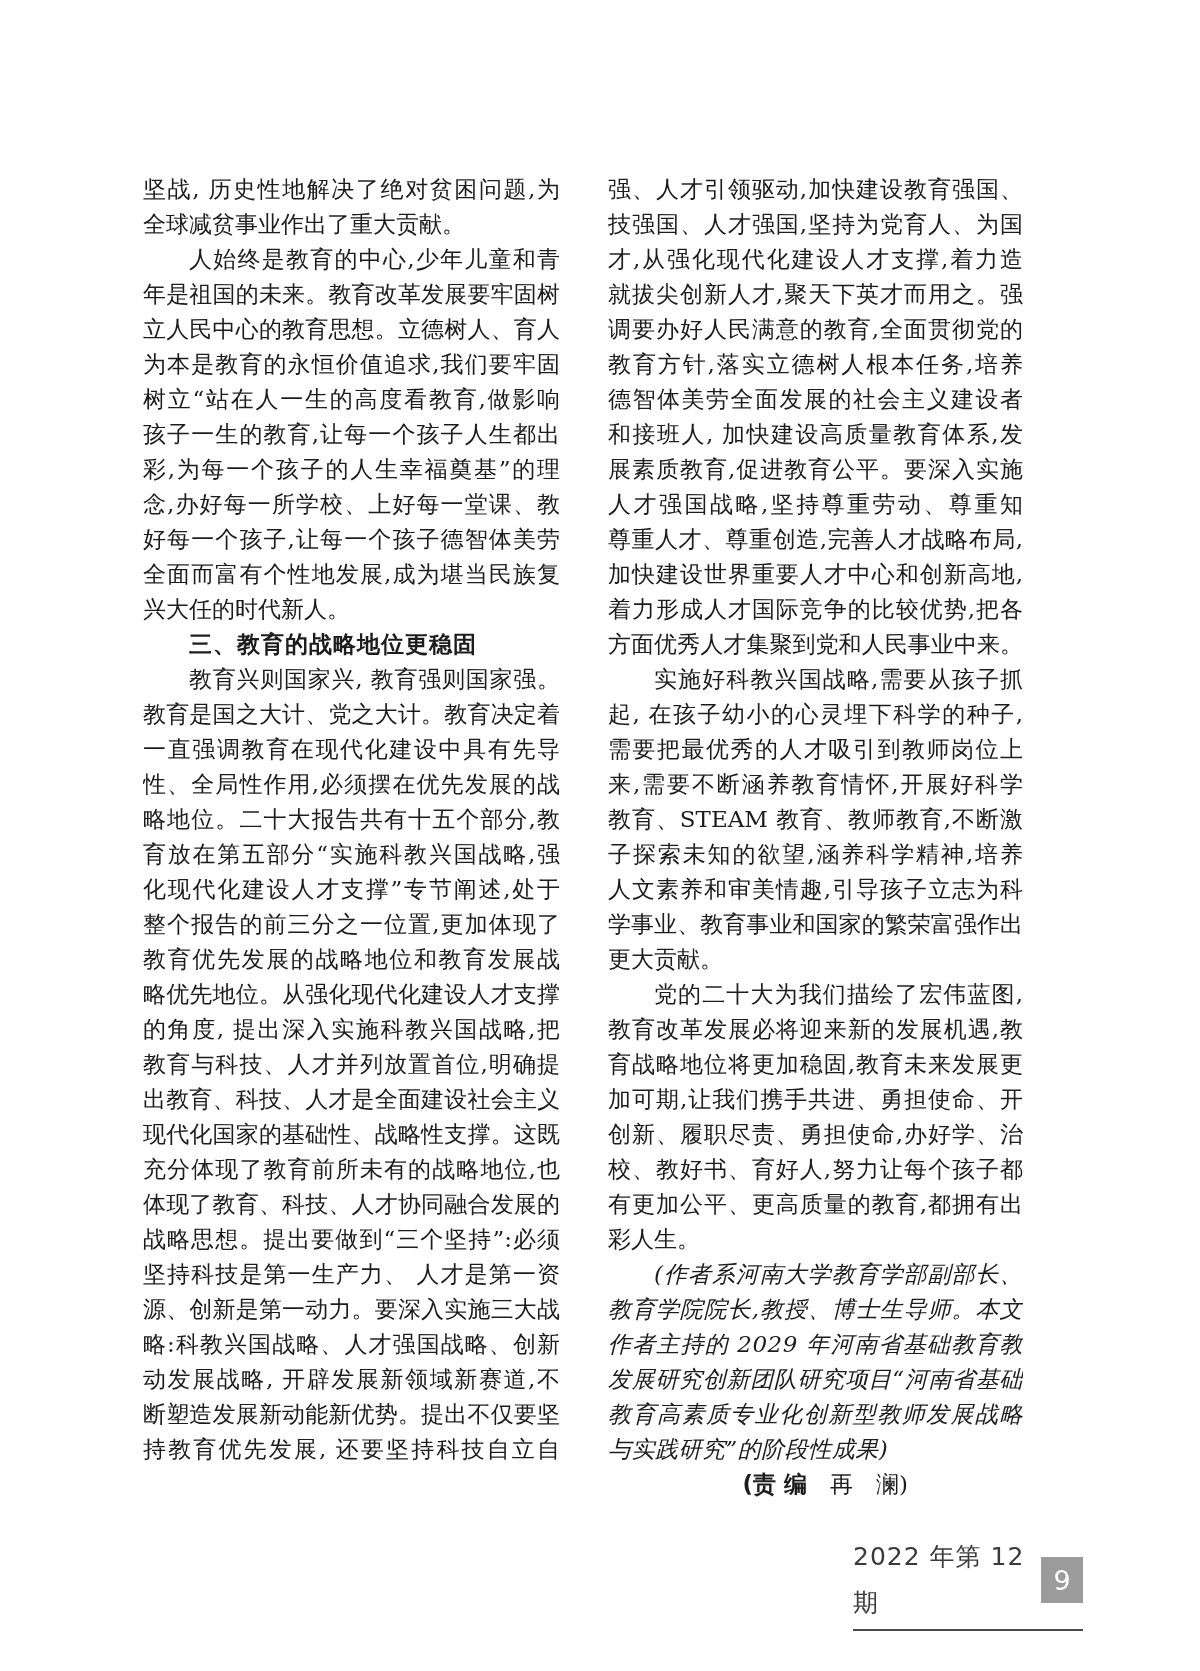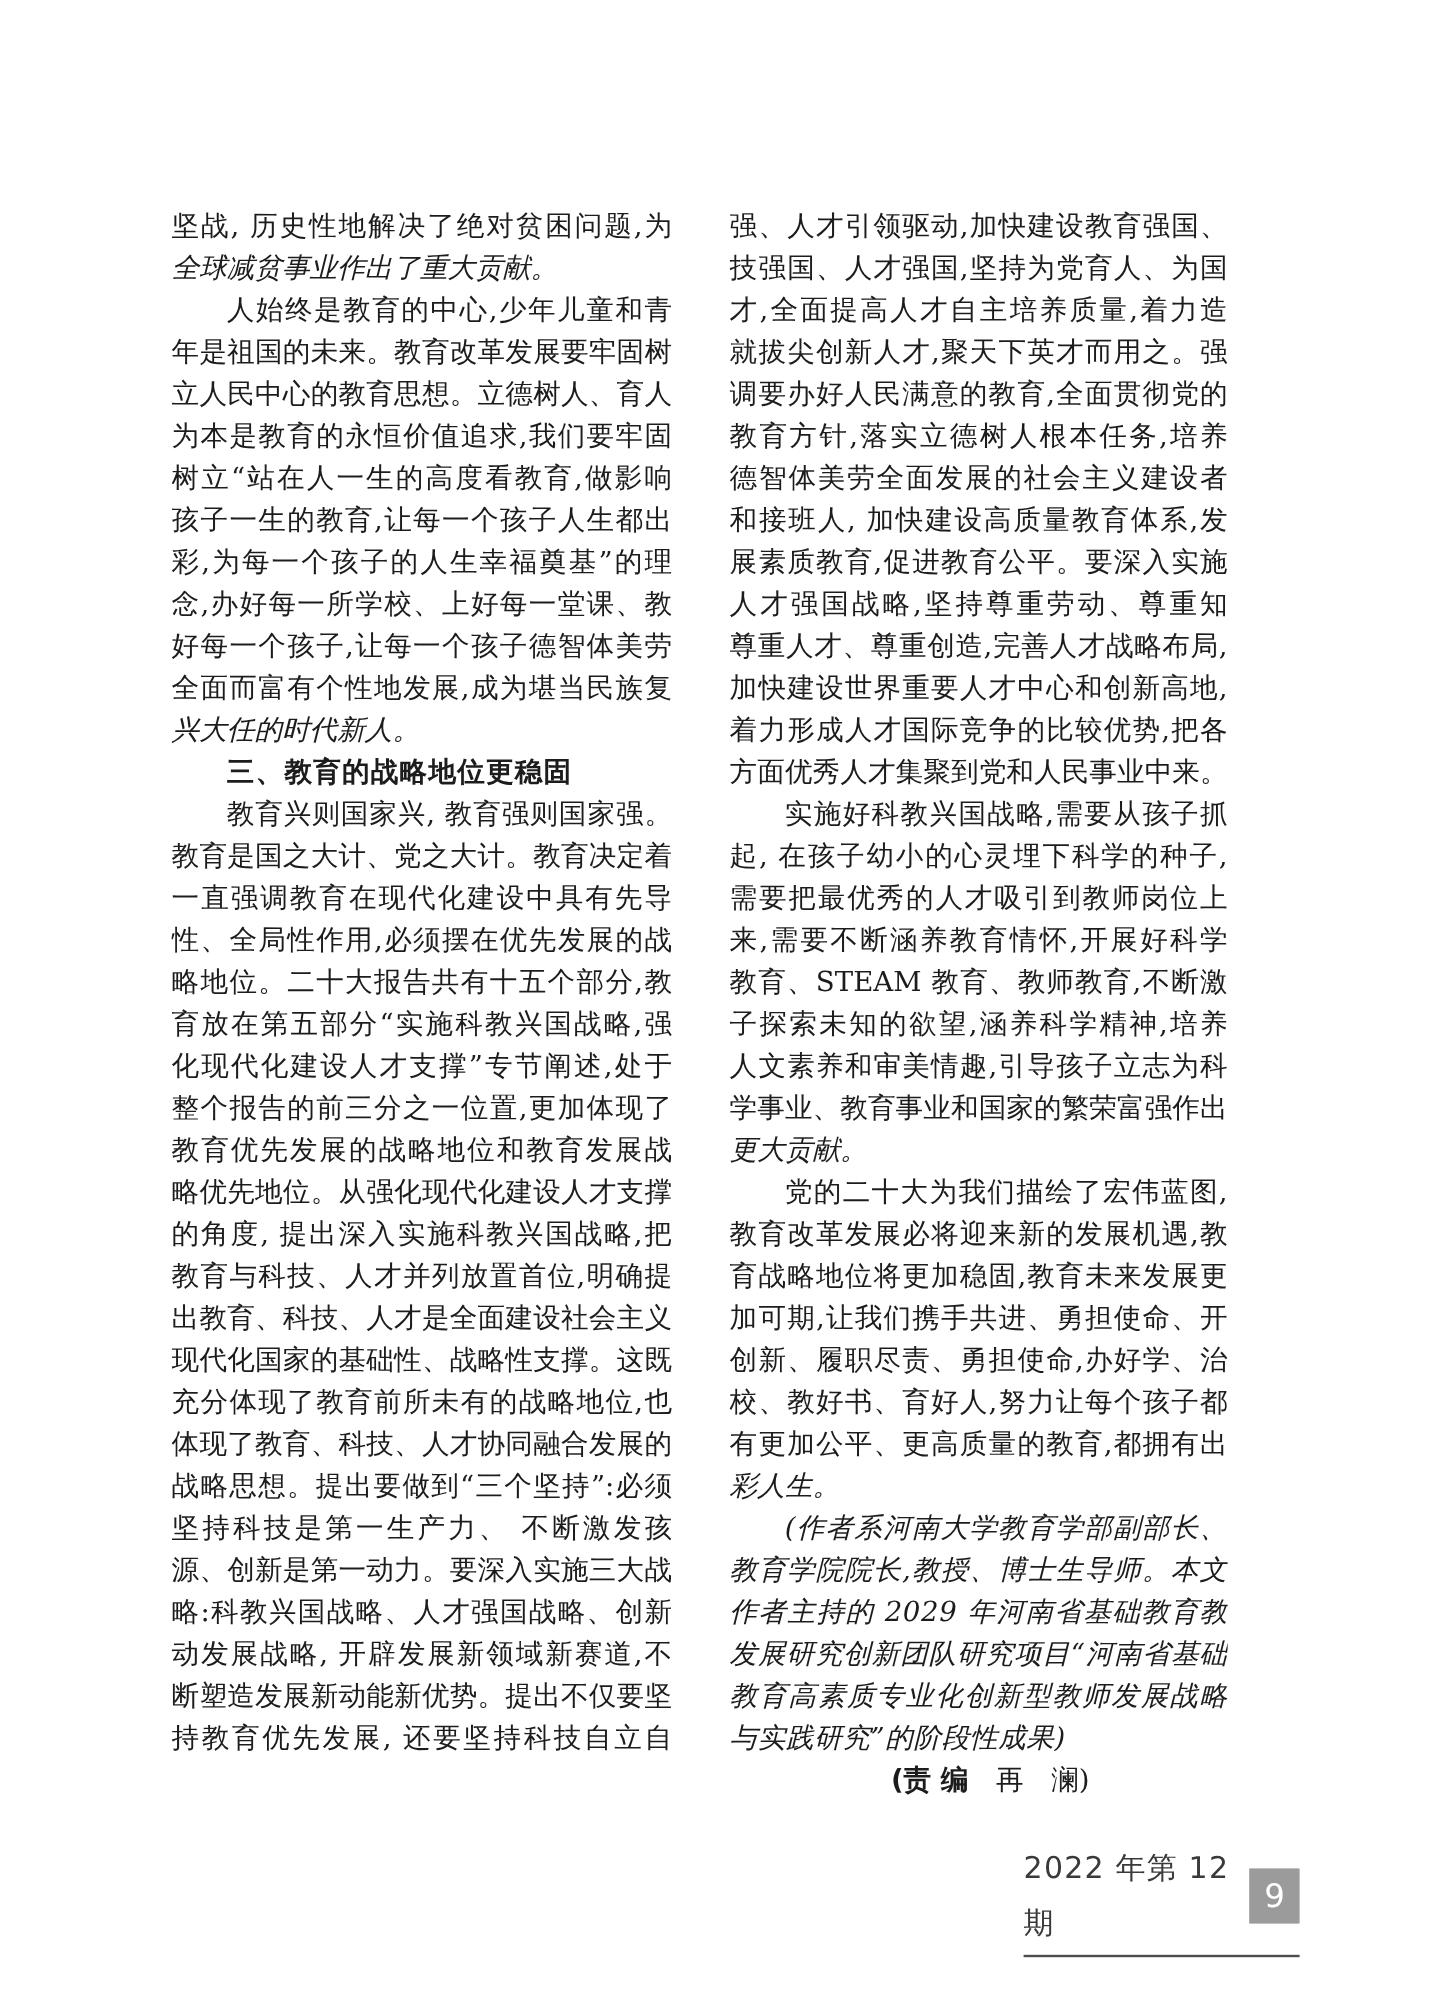--- a/index.html
+++ b/index.html
@@ -23,21 +23,21 @@
   .line{
     height:35px;
     line-height:35px;
     text-align:justify;
     text-align-last:justify;
     text-justify:inter-character;
     overflow:hidden;
     white-space:normal;
   }
   .line.indent{text-indent:2em;}
-  .line.end{text-align:left;text-align-last:left;font-style:italic;}
+  .line.end{text-align:left;text-align-last:left;}
   .line.heading{
     font-family:"DejaVu Sans","Liberation Sans",sans-serif;
     font-weight:bold;
     text-indent:2em;
     text-align:left;text-align-last:left;
     letter-spacing:1px;
   }
   .line.note{font-style:italic;letter-spacing:0.5px;}
   .line.editor{
     text-align:right;text-align-last:right;
@@ -106,32 +106,32 @@
       <div class="line">整个报告的前三分之一位置,更加体现了</div>
       <div class="line">教育优先发展的战略地位和教育发展战</div>
       <div class="line">略优先地位。从强化现代化建设人才支撑</div>
       <div class="line">的角度, 提出深入实施科教兴国战略,把</div>
       <div class="line">教育与科技、人才并列放置首位,明确提</div>
       <div class="line">出教育、科技、人才是全面建设社会主义</div>
       <div class="line">现代化国家的基础性、战略性支撑。这既</div>
       <div class="line">充分体现了教育前所未有的战略地位,也</div>
       <div class="line">体现了教育、科技、人才协同融合发展的</div>
       <div class="line">战略思想。提出要做到“三个坚持”:必须</div>
-      <div class="line">坚持科技是第一生产力、 不断激发孩</div>
+      <div class="line">坚持科技是第一生产力、 人才是第一资</div>
       <div class="line">源、创新是第一动力。要深入实施三大战</div>
       <div class="line">略:科教兴国战略、人才强国战略、创新驱</div>
       <div class="line">动发展战略, 开辟发展新领域新赛道,不</div>
       <div class="line">断塑造发展新动能新优势。提出不仅要坚</div>
       <div class="line">持教育优先发展, 还要坚持科技自立自</div>
     </div>
 
   <div id="col-right" class="col col-right">
       <div class="line">强、人才引领驱动,加快建设教育强国、科</div>
       <div class="line">技强国、人才强国,坚持为党育人、为国育</div>
-      <div class="line">才,全面提高人才自主培养质量,着力造</div>
+      <div class="line">才,从强化现代化建设人才支撑,着力造</div>
       <div class="line">就拔尖创新人才,聚天下英才而用之。强</div>
       <div class="line">调要办好人民满意的教育,全面贯彻党的</div>
       <div class="line">教育方针,落实立德树人根本任务,培养</div>
       <div class="line">德智体美劳全面发展的社会主义建设者</div>
       <div class="line">和接班人, 加快建设高质量教育体系,发</div>
       <div class="line">展素质教育,促进教育公平。要深入实施</div>
       <div class="line">人才强国战略,坚持尊重劳动、尊重知识、</div>
       <div class="line">尊重人才、尊重创造,完善人才战略布局,</div>
       <div class="line">加快建设世界重要人才中心和创新高地,</div>
       <div class="line">着力形成人才国际竞争的比较优势,把各</div>

